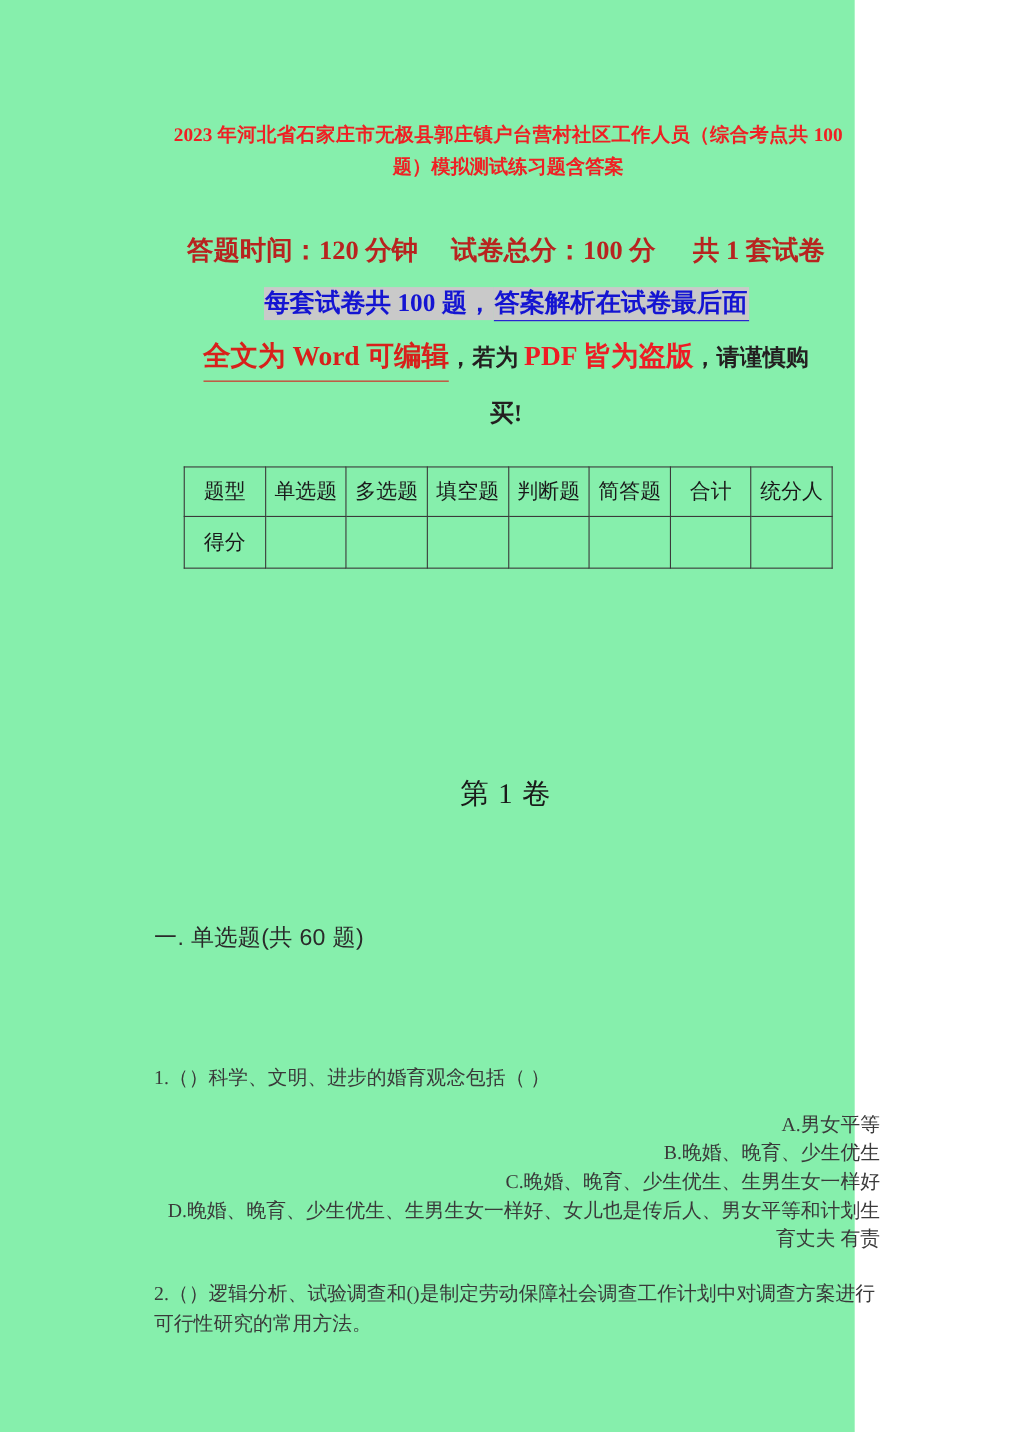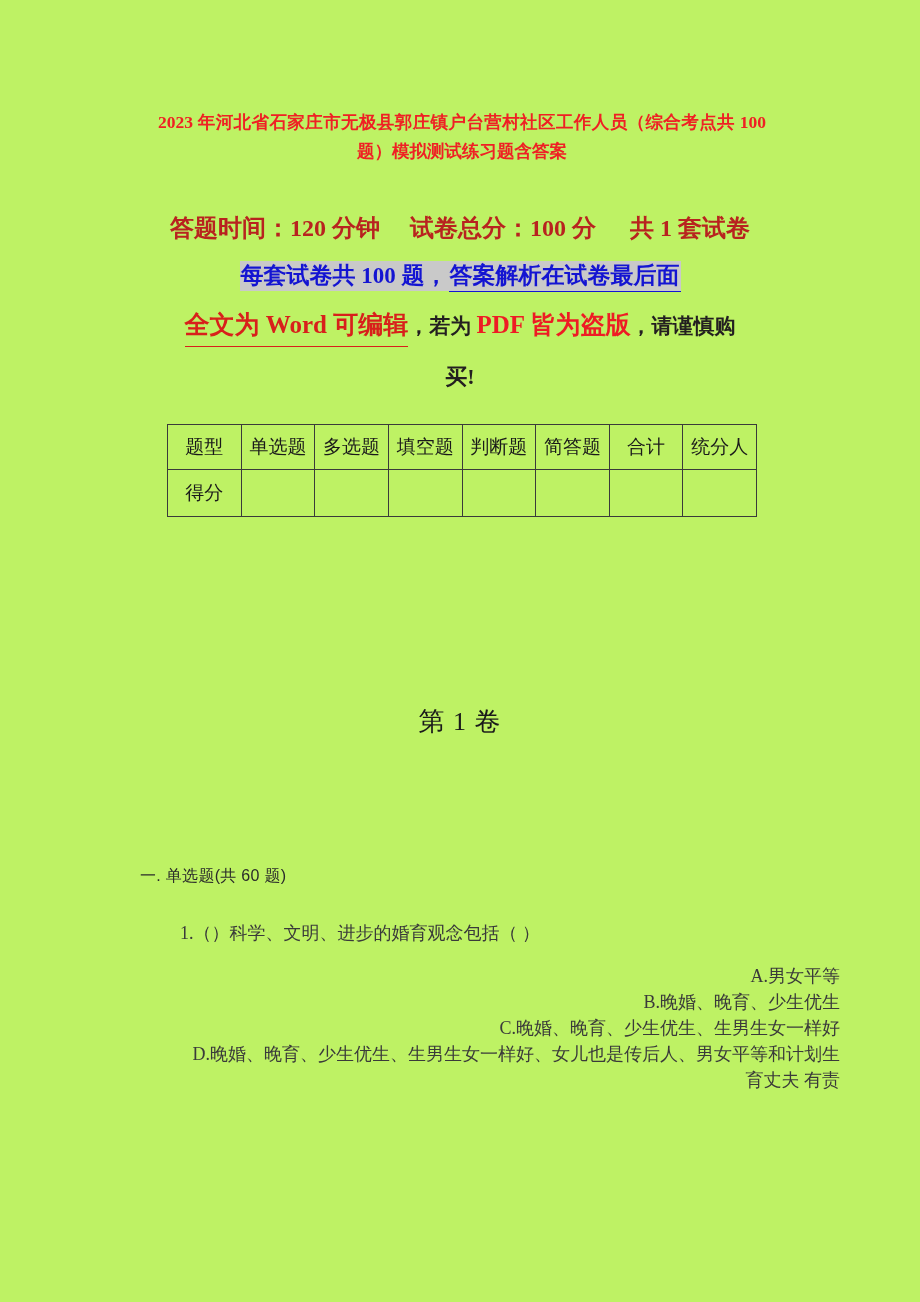--- a/index.html
+++ b/index.html
@@ -11,23 +11,23 @@
     width: 920px;
     height: 1302px;
     position: relative;
     font-family: "Liberation Serif", "DejaVu Serif", serif;
     color: #231f20;
     overflow: hidden;
   }
 
   .page {
     position: relative;
-    width: 920px;
+    width: 777px;
     height: 1302px;
-    background: #bef264;
+    background: #86efac;
   }
 
   
   .doc-title {
     position: absolute;
     left: 158px;
     top: 108px;
     width: 608px;
     font-family: "Liberation Serif", "DejaVu Serif", serif;
     font-weight: bold;
@@ -149,33 +149,31 @@
     color: #1a1a1a;
     letter-spacing: 1px;
   }
 
   
   .section-heading {
     position: absolute;
     left: 140px;
     top: 838px;
     font-family: "Liberation Sans", "DejaVu Sans", sans-serif;
-    font-size: 16px;
+    font-size: 21px;
     color: #2a2a2a;
     letter-spacing: 0.3px;
-    margin-top: 28px;
   }
 
   
   .questions {
     position: absolute;
     left: 140px;
-    top: 920px;
+    top: 966px;
     width: 660px;
-    margin-left: 40px;
   }
   .question-block { margin-bottom: 0; }
   .q-stem {
     font-family: "Liberation Serif", "DejaVu Serif", serif;
     font-size: 18px;
     line-height: 27px;
     color: #3a3a3a;
     text-align: left;
   }
   .q-options { margin-top: 16px; text-align: right; }
@@ -256,16 +254,19 @@
       <div class="q-options">
         <div class="q-option">A.男女平等</div>
         <div class="q-option">B.晚婚、晚育、少生优生</div>
         <div class="q-option">C.晚婚、晚育、少生优生、生男生女一样好</div>
         <div class="q-option">D.晚婚、晚育、少生优生、生男生女一样好、女儿也是传后人、男女平等和计划生育丈夫 有责</div>
       </div>
     </div>
 
     <div class="q-spacer"></div>
 
+    <div class="question-block">
+      <div class="q-stem">2.（）逻辑分析、试验调查和()是制定劳动保障社会调查工作计划中对调查方案进行可行性研究的常用方法。</div>
+    </div>
 
   </div>
 
 </div>
 
 </body></html>

